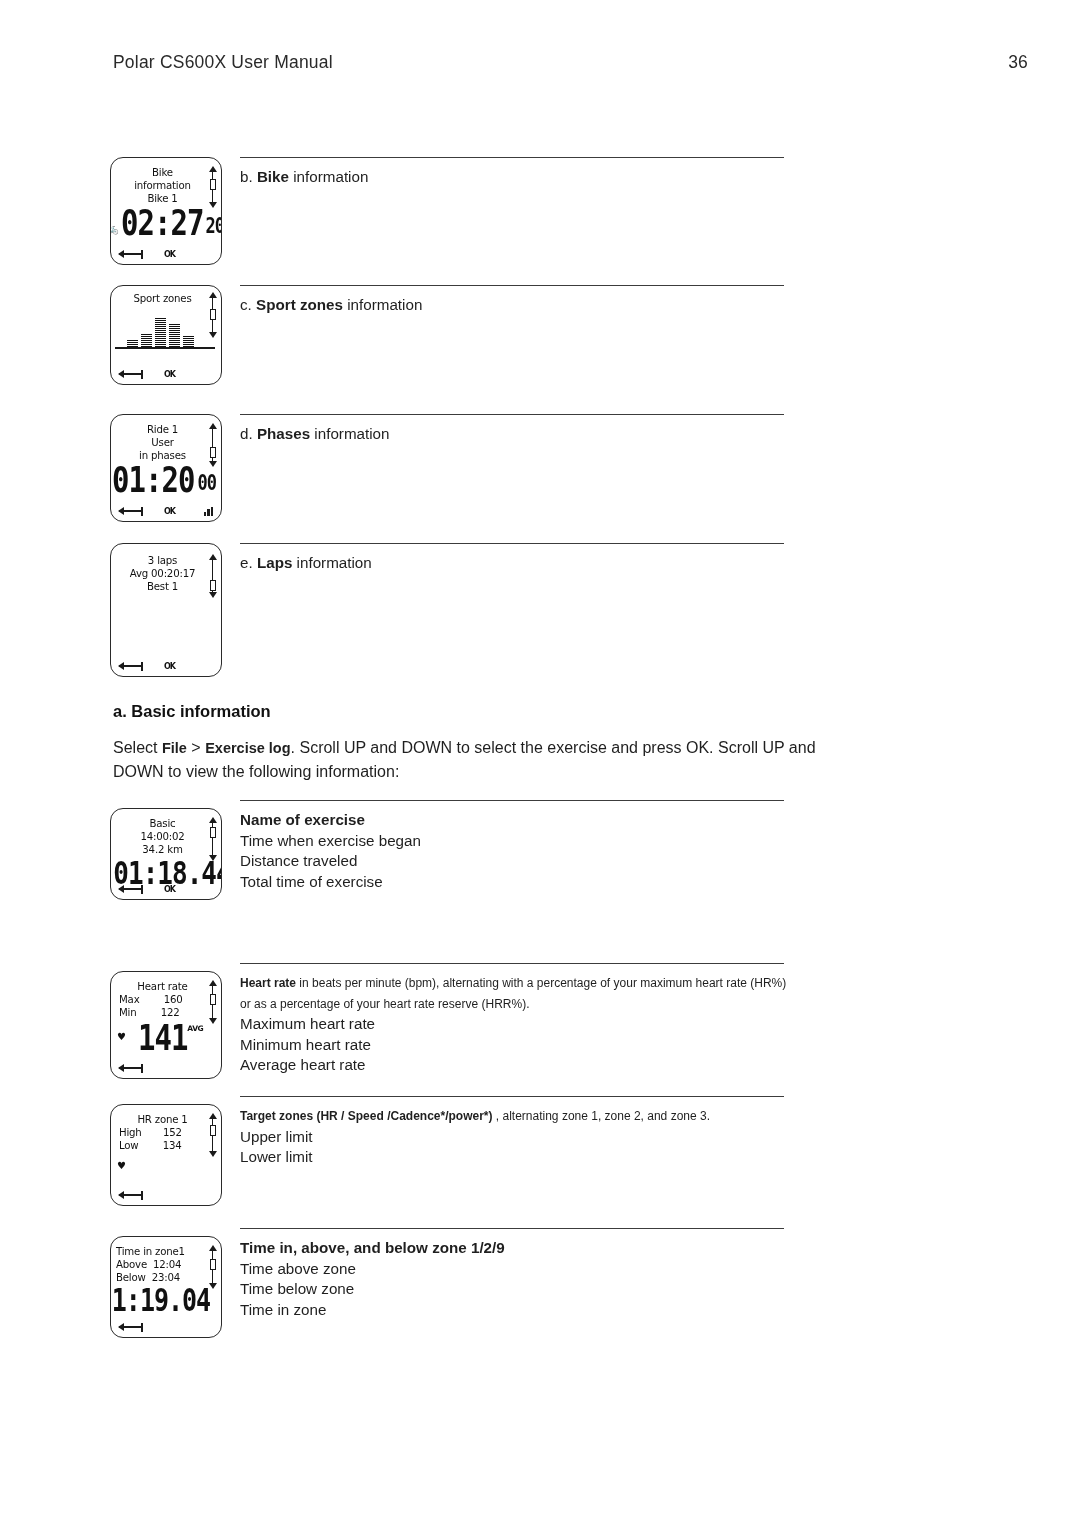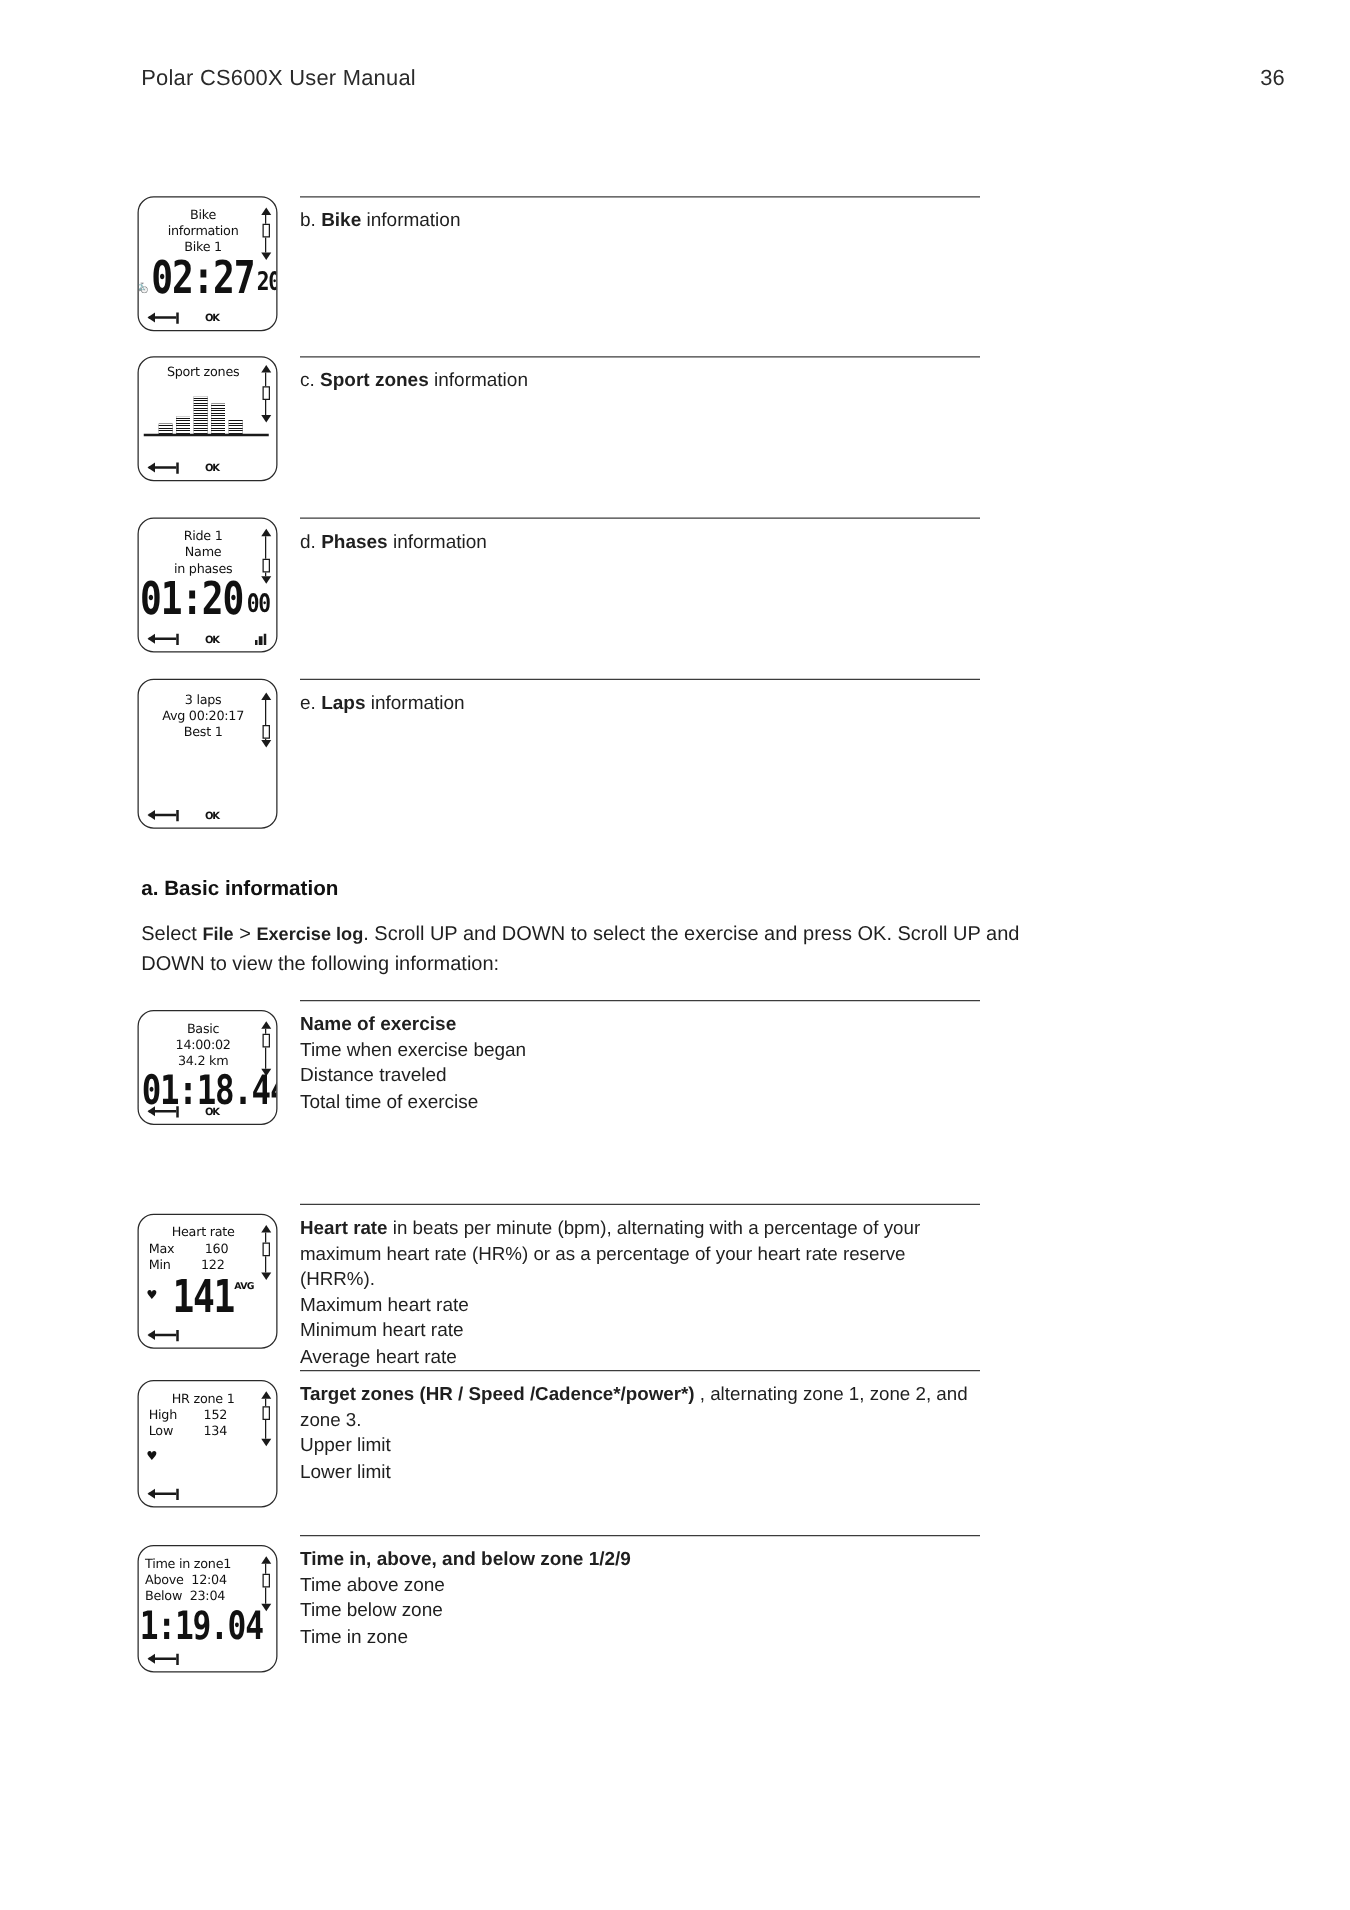--- a/index.html
+++ b/index.html
@@ -53,21 +53,21 @@
     width: 544px;
     margin: 0 0 9px 0;
   }
   .txt-line {
     font-size: 15.2px;
     line-height: 20.5px;
     color: #1f1f1f;
     white-space: nowrap;
   }
   .txt-para {
-    font-size: 15px;
+    font-size: 12px;
     line-height: 20.5px;
     color: #1f1f1f;
   }
   .b { font-weight: bold; }
 
   
   .lcd {
     position: relative;
     width: 112px;
     border: 1.8px solid #2a2a2a;
@@ -373,21 +373,21 @@
 
 <div class="row" style="top:414px;">
   <div class="lcd-slot">
     <div class="lcd" style="height:108px;">
       <div class="lcd-inner">
         <div style="padding-top:8px;">
           <div class="lcd-row center">
               <span class="lcd-text">Ride 1</span>
             </div>
           <div class="lcd-row center">
-              <span class="lcd-text">Name</span>
+              <span class="lcd-text">User</span>
             </div>
           <div class="lcd-row center">
               <span class="lcd-text">in phases</span>
             </div>
         </div>
         <div class="scroller" style="top:8px;height:44px;">
           <div class="ar-up"></div>
           <div class="track"></div>
           <div class="thumb" style="top:24px;"></div>
           <div class="ar-dn"></div>
@@ -415,21 +415,21 @@
     <div class="txt-line">
       <span>d.</span>
       <span class="b">Phases</span>
       <span>information</span>
     </div>
   </div>
 </div>
 
 <div class="row" style="top:543px;">
   <div class="lcd-slot">
-    <div class="lcd" style="height:120px;">
+    <div class="lcd" style="height:134px;">
       <div class="lcd-inner">
         <div style="padding-top:10px;">
           <div class="lcd-row center">
               <span class="lcd-text">3 laps</span>
             </div>
           <div class="lcd-row center">
               <span class="lcd-text">Avg 00:20:17</span>
             </div>
           <div class="lcd-row center">
               <span class="lcd-text">Best 1</span>

